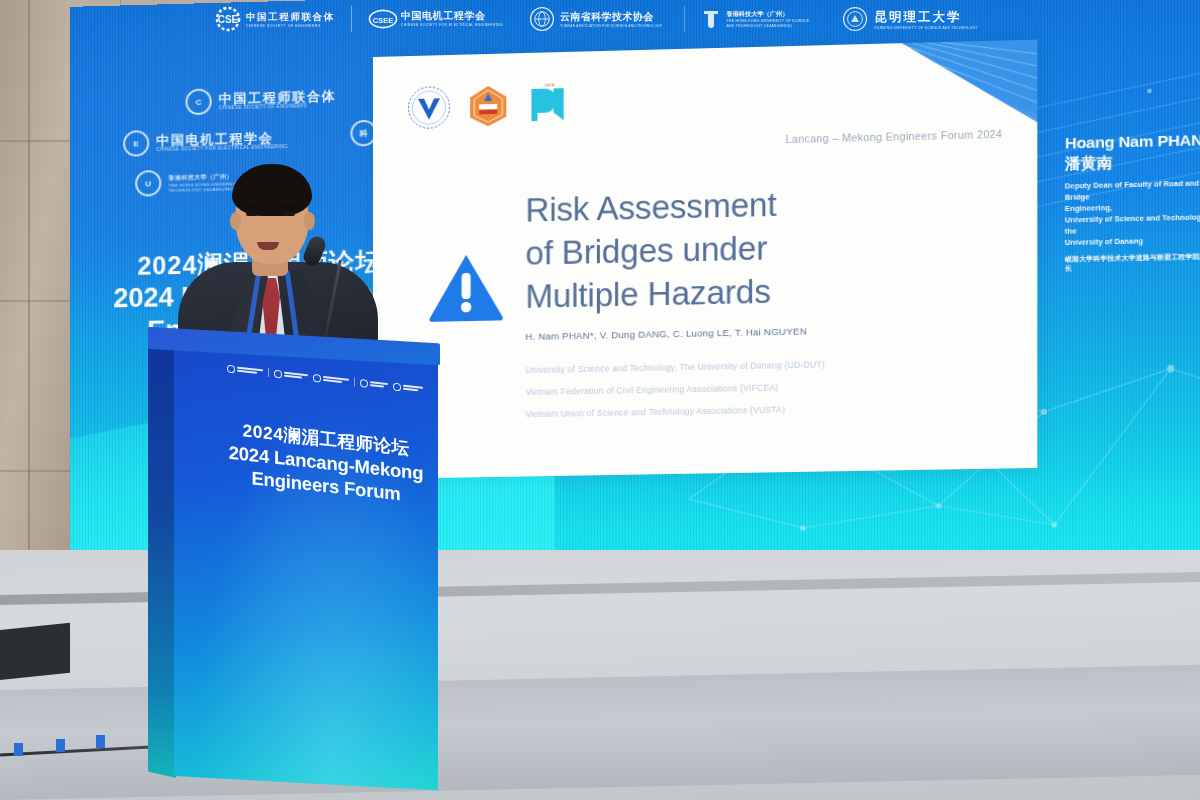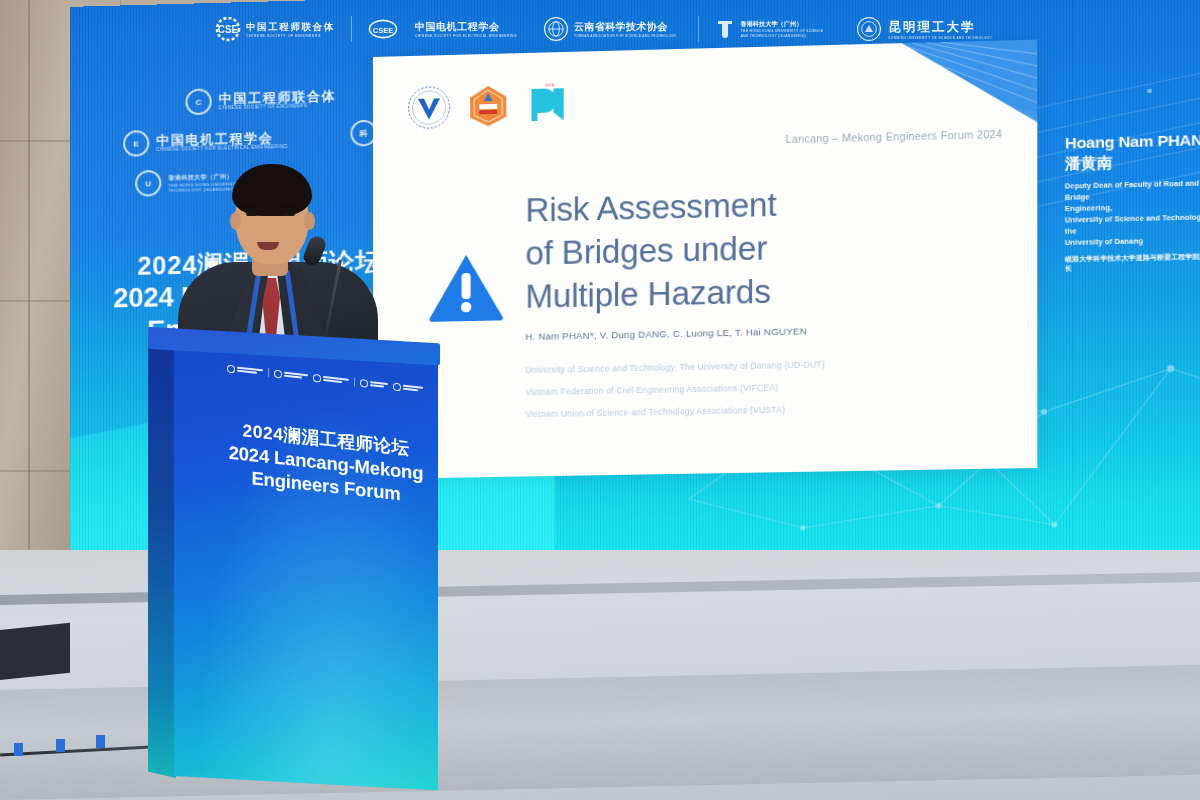--- a/index.html
+++ b/index.html
@@ -348,36 +348,36 @@
     </div>
   </div>
 
   <div class="wall-left">
     <div class="vline"></div>
     <div class="hline" style="top:140px"></div>
     <div class="hline" style="top:300px"></div>
     <div class="hline" style="top:470px"></div>
   </div>
 
-  <div style="position:absolute;left:215px;top:16px;display:flex;align-items:center;gap:16px;">
+  <div style="position:absolute;left:215px;top:6px;display:flex;align-items:center;gap:16px;">
 
     <div style="display:flex;align-items:center;gap:5px">
       <svg width="26" height="26" viewBox="0 0 26 26">
         <circle cx="13" cy="13" r="11" fill="none" stroke="#f2f6fa" stroke-width="2.6" stroke-dasharray="3 2.2"></circle>
         <text x="13" y="17" font-size="10" font-family="Liberation Sans" fill="#eef4fa" text-anchor="middle" font-weight="bold">CSE</text>
       </svg>
       <div>
         <div style="font-size:9.5px;font-weight:bold;color:#eef4fa;letter-spacing:1.6px;white-space:nowrap">中国工程师联合体</div>
         <div style="font-size:3.6px;color:#dfeaf4;letter-spacing:.5px;white-space:nowrap">CHINESE SOCIETY OF ENGINEERS</div>
       </div>
     </div>
 
     <div style="width:1px;height:26px;background:rgba(235,245,255,.45)"></div>
 
-    <div style="display:flex;align-items:center;gap:17px">
+    <div style="display:flex;align-items:flex-start;gap:3px">
       <svg width="30" height="20" viewBox="0 0 30 20">
         <ellipse cx="15" cy="10" rx="13.5" ry="8.6" fill="none" stroke="#eef4fa" stroke-width="1.6"></ellipse>
         <text x="15" y="13.5" font-size="7.5" font-family="Liberation Sans" fill="#eef4fa" text-anchor="middle" font-weight="bold">CSEE</text>
       </svg>
       <div>
         <div style="font-size:10px;font-weight:bold;color:#eef4fa;letter-spacing:.6px;white-space:nowrap">中国电机工程学会</div>
         <div style="font-size:3.4px;color:#dfeaf4;letter-spacing:.4px;white-space:nowrap">CHINESE SOCIETY FOR ELECTRICAL ENGINEERING</div>
       </div>
     </div>
 

